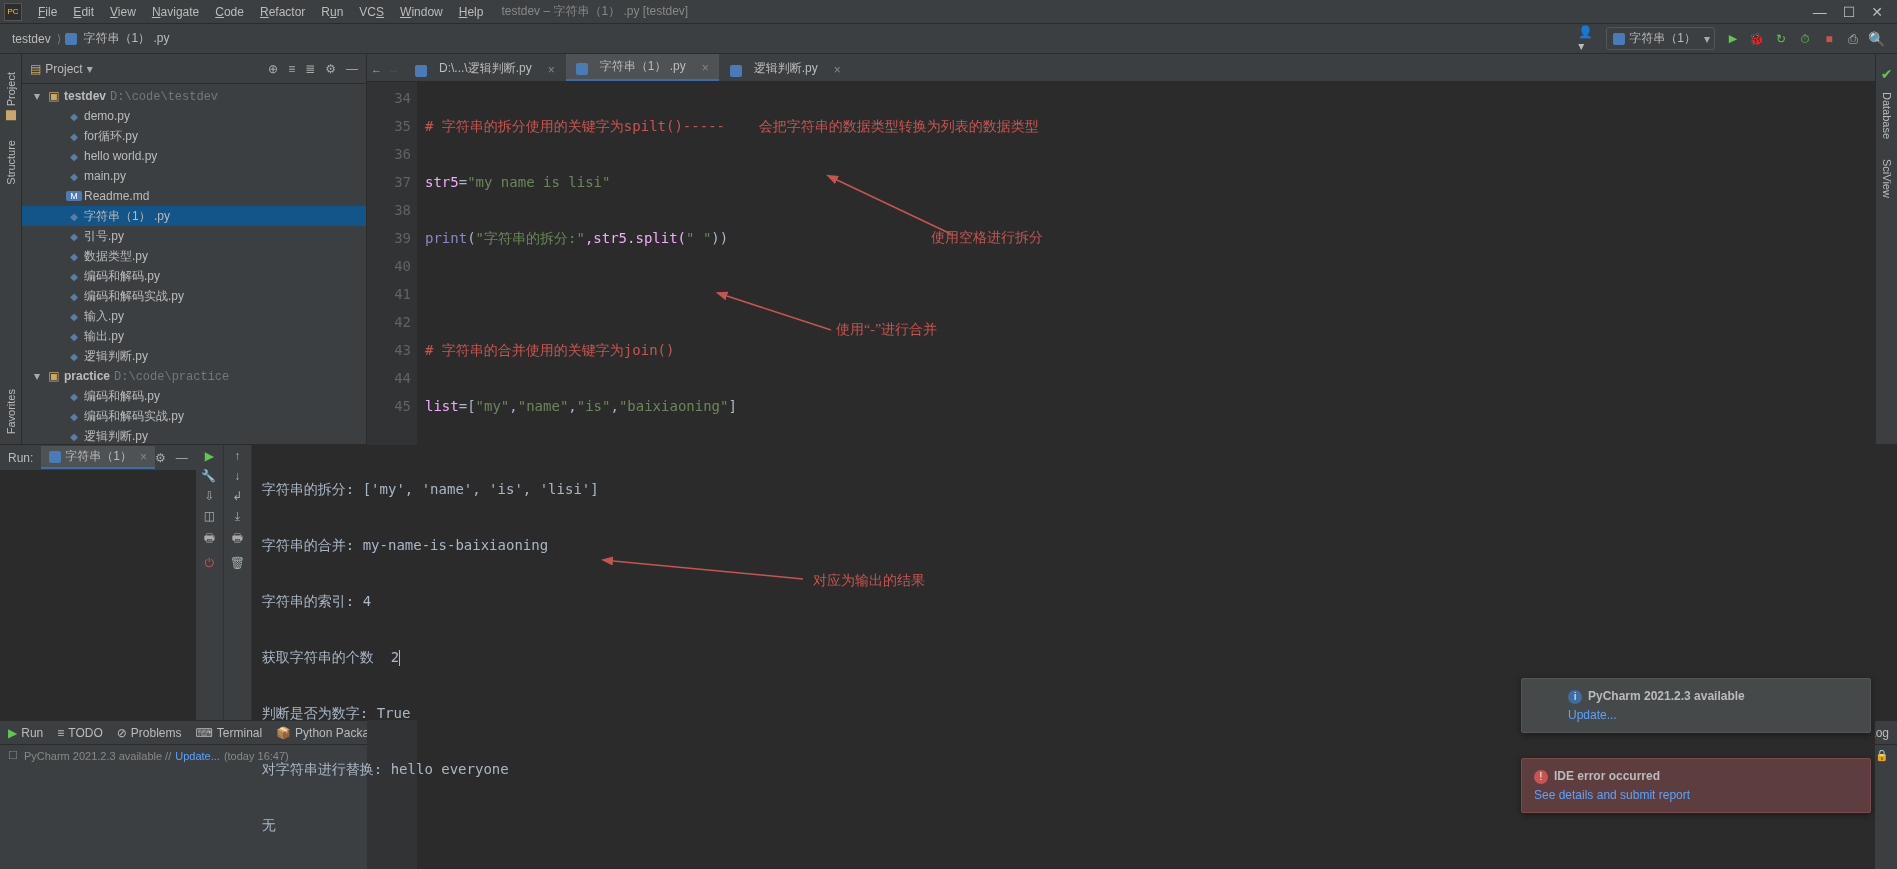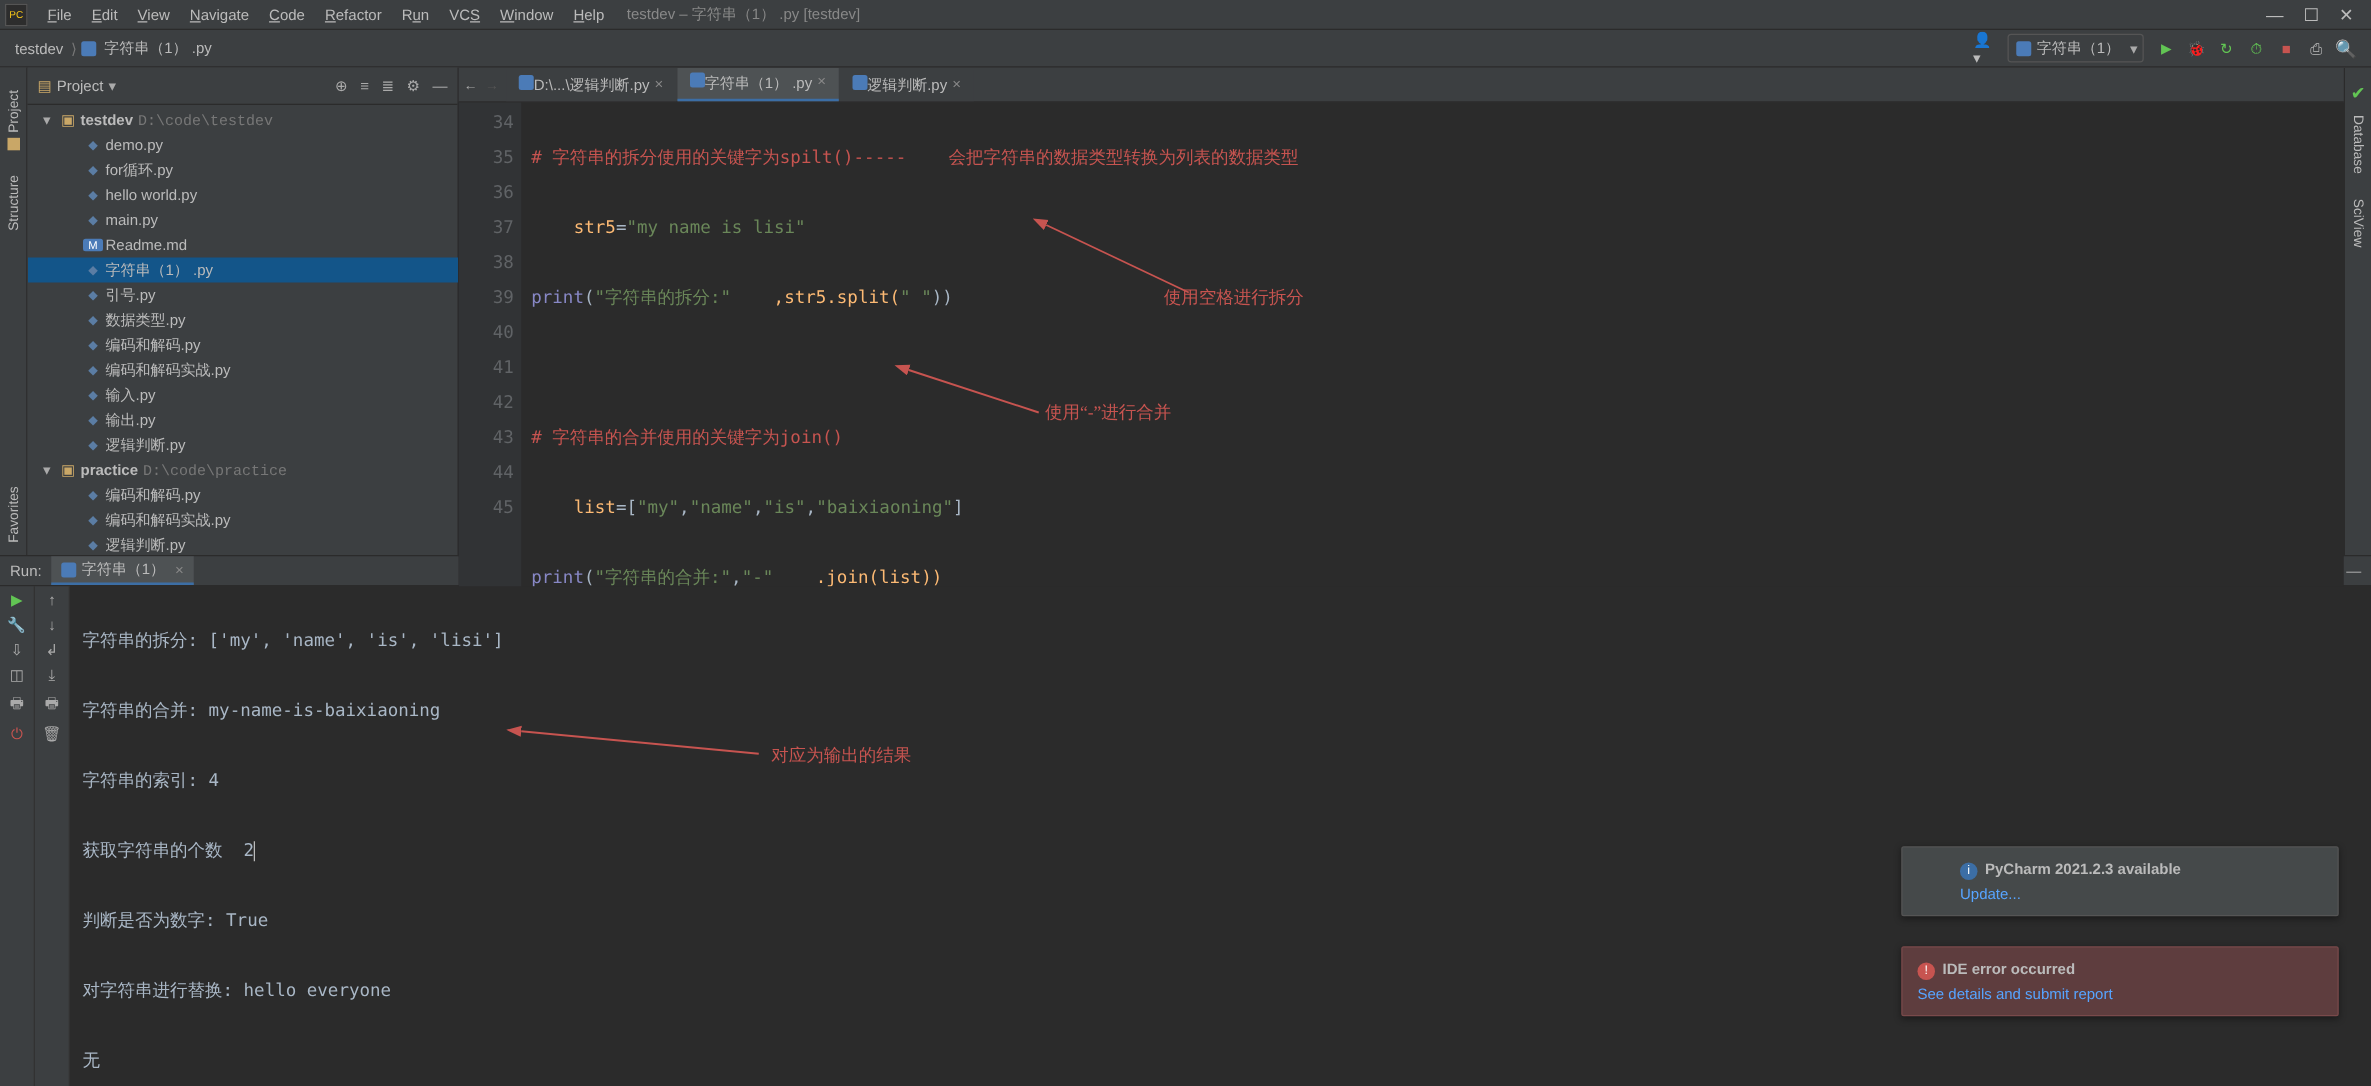--- a/index.html
+++ b/index.html
@@ -84,42 +84,42 @@
 .tree-row .icn.md { color:#5b7da4; font-size:9px; background:#4b7bb7; color:#fff; border-radius:2px; padding:0 1px; }
 .tree-row .label { white-space:nowrap; }
 .tree-row .label .dim { color:#777; margin-left:4px;font-family:Liberation Mono, monospace; }
 
 .editor-area { flex:1; display:flex; flex-direction:column; background:#2b2b2b; position:relative; }
 .tabs {
   height: 30px; background: #3c3f41; border-bottom: 1px solid #2b2b2b;
   display:flex; align-items:flex-end; padding-left: 4px;
 }
 .tabs .tool-left { display:flex; align-items:center; gap:6px; padding: 0 6px 6px 0; color:#aaa; font-size:11px; }
-.tab { padding: 4px 10px; margin-right: 1px; background:#3c3f41; display:flex; align-items:flex-start; gap:0; cursor:pointer; }
+.tab { padding: 4px 10px; margin-right: 1px; background:#3c3f41; display:flex; align-items:flex-end; gap:12px; cursor:pointer; }
 .tab.active { background:#4e5254; border-bottom: 2px solid #3c6ea5; }
 .tab .py-badge { width:12px;height:12px;background:#4b7bb7;border-radius:2px;display:inline-block; }
 .tab .close { color:#888; margin-left:4px; }
 .editor-body { flex:1; display:flex; background:#2b2b2b; position:relative; }
 .gutter { width: 50px; background:#313335; color:#606366; text-align:right; padding: 2px 6px 2px 2px; font-family: Consolas, monospace; font-size:14px; line-height:28px; }
 .code { flex:1; font-family: Consolas, monospace; font-size:14px; line-height:28px; padding: 2px 8px; white-space:pre; position:relative; }
 .code .c-comment-red { color:#c75450; }
-.code .c-id { color:#fdba74;margin-left:34px; }
+.code .c-id { color:#f0abfc; }
 .code .c-op { color:#a9b7c6; }
 .code .c-str { color:#6a8759; }
 .code .c-builtin { color:#8888c6; }
 
 .ann { position:absolute; pointer-events:none; }
 .ann svg { overflow:visible; }
 .ann text { fill:#c75450; font-family:"Microsoft YaHei"; font-size:14px; }
 
 .right-stripe { width:22px; background:#3c3f41; border-left:1px solid #2b2b2b; display:flex; flex-direction:column; align-items:center; padding-top:8px; }
 .right-stripe .vtext { writing-mode: vertical-rl; margin:10px 0; font-size:11px; color:#bbb; cursor:pointer; }
 .right-stripe .check { color:#62c554; font-size:14px; margin-top:4px; }
 
-.run-panel { border-top:1px solid #2b2b2b; background:#2b2b2b; display:flex; flex-direction:column; height: 276px; }
+.run-panel { border-top:1px solid #2b2b2b; background:#2b2b2b; display:flex; height: 276px; }
 .run-header { height:26px; background:#3c3f41; display:flex; align-items:center; padding:0 8px; border-bottom:1px solid #2b2b2b; }
 .run-header .run-label { margin-right:8px; }
 .run-header .run-tab { background:#4e5254; padding:2px 8px; border-bottom:2px solid #3c6ea5; display:flex; align-items:center; gap:4px; }
 .run-header .run-tab .close { color:#888; margin-left:4px; }
 .run-header .right-icons { margin-left:auto; display:flex; gap:10px; color:#aaa; }
 .run-body { flex:1; display:flex; position:relative; }
 .run-toolbar-left { width:28px; display:flex; flex-direction:column; align-items:center; gap:6px; padding-top:4px; color:#aaa; border-right:1px solid #323232; background:#3c3f41; }
 .run-toolbar-left .play { color:#62c554; }
 .run-toolbar-left .stop { color:#c75450; }
 .run-arrows-col { width:28px; display:flex; flex-direction:column; align-items:center; gap:6px; padding-top:4px; color:#aaa; border-right:1px solid #323232; background:#3c3f41; }

